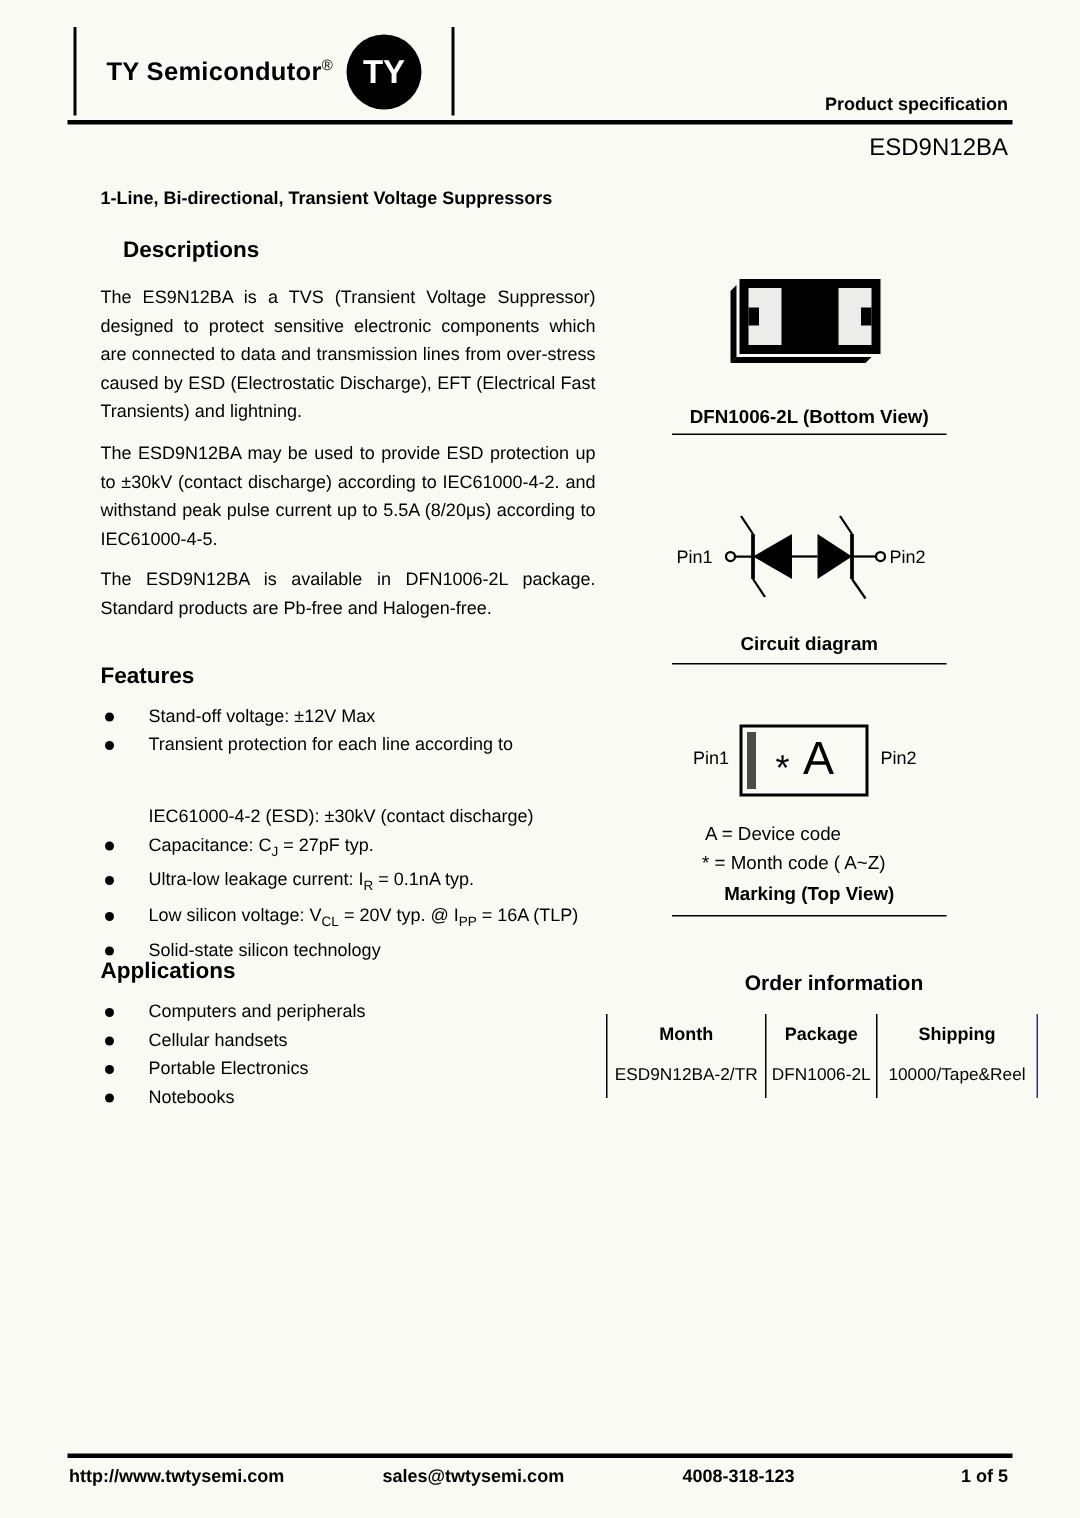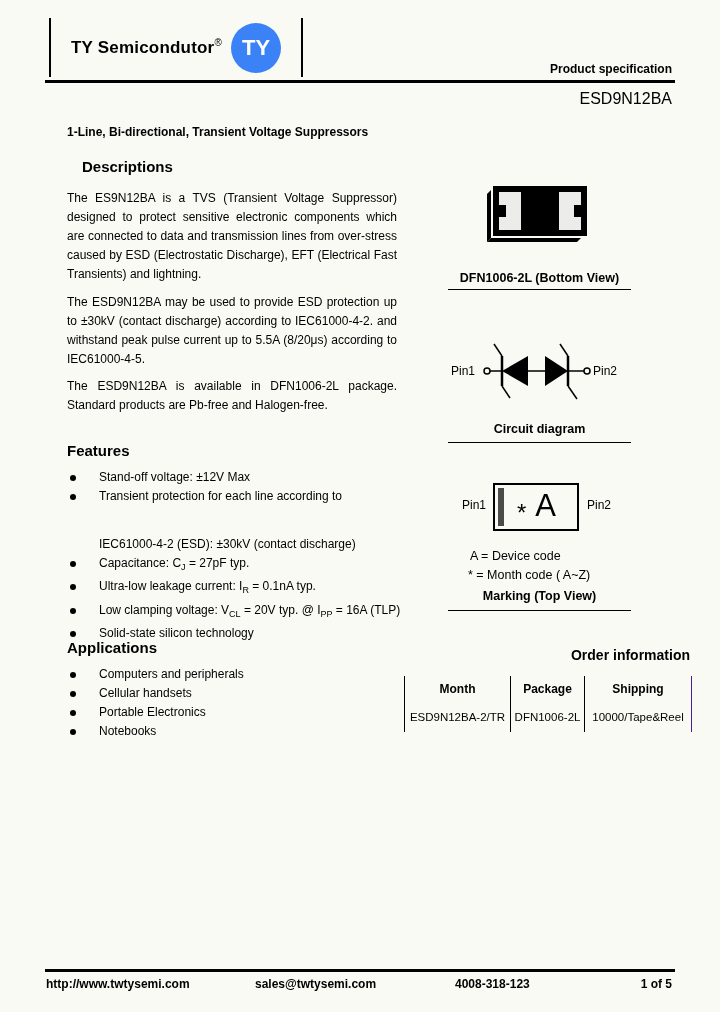--- a/index.html
+++ b/index.html
@@ -64,42 +64,42 @@
   .mark-star { font-size:24px; margin-left:13px; transform:translateY(6px); }
   .mark-code { font-size:31px; margin-left:9px; font-weight:normal; transform:translateY(-1px); }
   .mark-pin1 { left:438px; top:498px; width:48px; text-align:right; }
   .mark-pin2 { left:587px; top:498px; }
   .legend1 { left:470px; top:549px; font-size:12.5px; }
   .legend2 { left:468px; top:568px; font-size:12.5px; }
   .mark-caption { top:589px; }
   .rule-3 { top:610px; }
 
   
-  .order-heading { left:402px; top:647px; width:288px; text-align:right;
+  .order-heading { left:412px; top:647px; width:288px; text-align:center;
     font-size:14px; font-weight:bold; }
   .order-table { left:404px; top:676px; width:288px;
     display:grid; grid-template-columns:106px 74px 108px; }
   .order-table .cell { display:flex; align-items:center; justify-content:center;
     border-left:1px solid #000; white-space:nowrap; }
   .order-table .cell.last { border-right:1px solid #4c1d95; }
   .order-table .head { height:26px; font-size:12px; font-weight:bold; }
   .order-table .data { height:30px; font-size:11.5px; }
 
   
   .footer-rule { top:969px; }
   .foot { top:977px; font-size:12px; font-weight:bold; }
   .f-web { left:46px; } .f-mail { left:255px; } .f-phone { left:455px; }
   .f-page { right:48px; }
 </style>
 </head>
 <body>
 
 <div class="abs logo-box">
   <span class="brand"><span>TY Semicondutor</span><sup>®</sup></span>
-  <span class="logo-circle" id="logo-circle" style="background: #3b82f6;">TY</span>
+  <span class="logo-circle" id="logo-circle" style="background: #000000;">TY</span>
 </div>
 <div class="abs product-spec">Product specification</div>
 <div class="abs top-rule"></div>
 <div class="abs part-number">ESD9N12BA</div>
 <div class="abs subtitle">1-Line, Bi-directional, Transient Voltage Suppressors</div>
 
 <div class="abs sec-heading desc-heading">Descriptions</div>
 <div class="abs para p1">The ES9N12BA is a TVS (Transient Voltage Suppressor) designed to protect sensitive electronic components which are connected to data and transmission lines from over-stress caused by ESD (Electrostatic Discharge), EFT (Electrical Fast Transients) and lightning.</div>
 <div class="abs para p2">The ESD9N12BA may be used to provide ESD protection up to ±30kV (contact discharge) according to IEC61000-4-2. and withstand peak pulse current up to 5.5A (8/20μs) according to IEC61000-4-5.</div>
 <div class="abs para p3">The ESD9N12BA is available in DFN1006-2L package. Standard products are Pb-free and Halogen-free.</div>
@@ -120,21 +120,21 @@
   <div class="feat-line">
     <span class="dot"></span>
     <span><span>Capacitance: C</span><span class="subscript">J</span><span> = 27pF typ.</span></span>
   </div>
   <div class="feat-line">
     <span class="dot"></span>
     <span><span>Ultra-low leakage current: I</span><span class="subscript">R</span><span> = 0.1nA typ.</span></span>
   </div>
   <div class="feat-line">
     <span class="dot"></span>
-    <span><span>Low clamping voltage: V</span><span class="subscript">CL</span><span> = 20V typ. @ I</span><span class="subscript">PP</span><span> = 16A (TLP)</span></span>
+    <span><span>Low silicon voltage: V</span><span class="subscript">CL</span><span> = 20V typ. @ I</span><span class="subscript">PP</span><span> = 16A (TLP)</span></span>
   </div>
   <div class="feat-line">
     <span class="dot"></span>
     <span><span>Solid-state silicon technology</span></span>
   </div>
 </div>
 
 <div class="abs sec-heading apps-heading">Applications</div>
 <div class="abs apps-list">
   <div class="feat-line">

